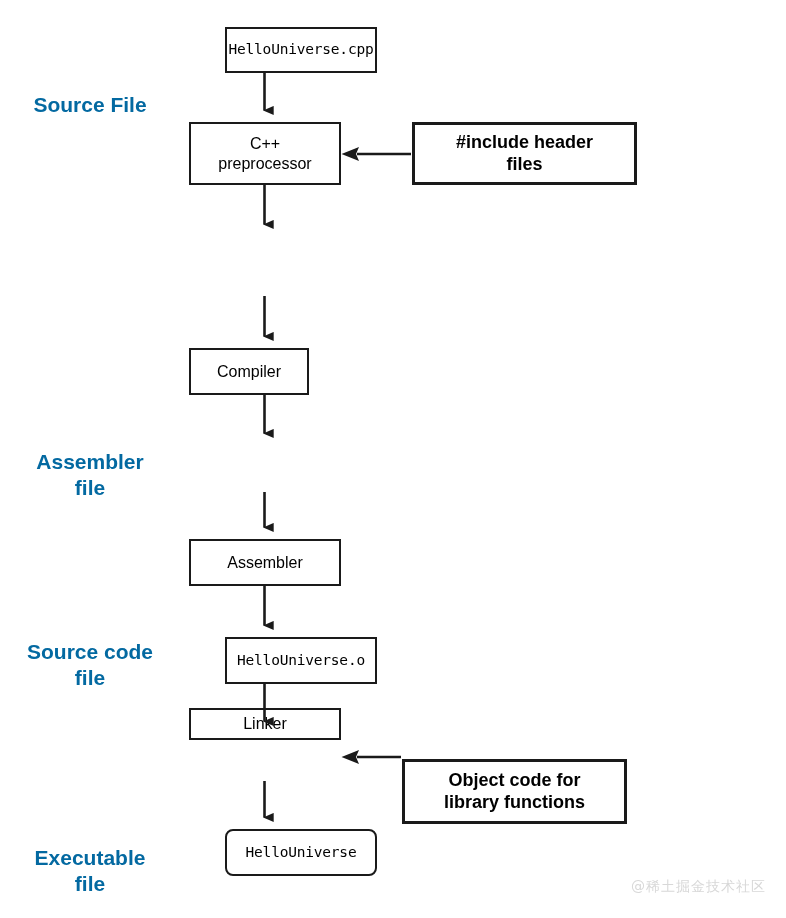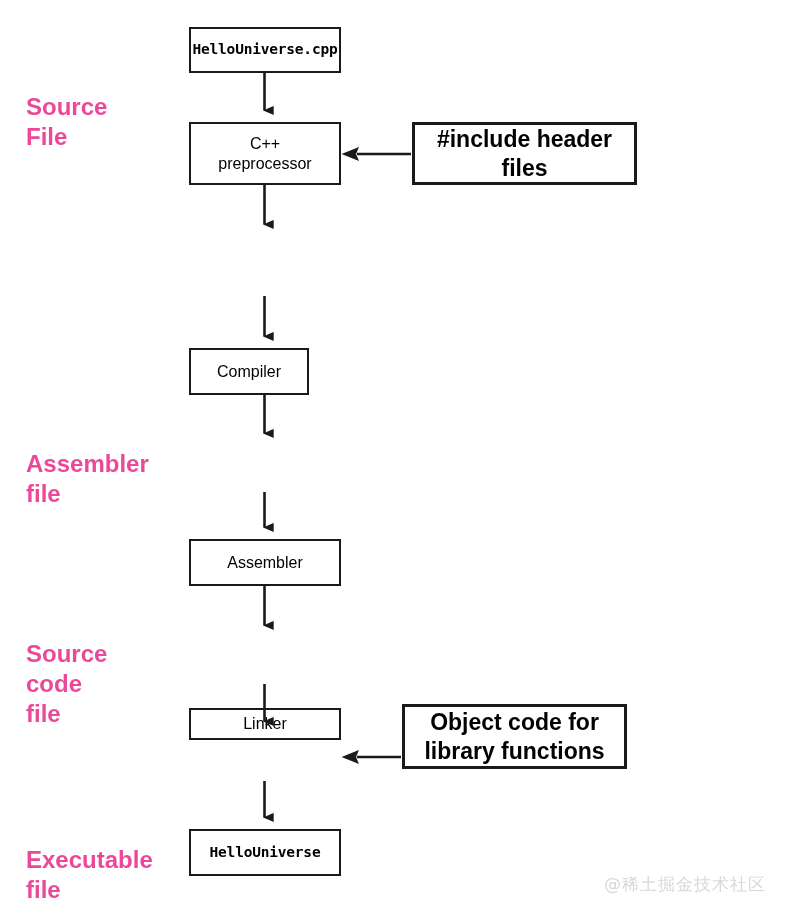--- a/index.html
+++ b/index.html
@@ -26,59 +26,60 @@
     display: flex;
     align-items: center;
     justify-content: center;
     text-align: center;
     color: #000000;
     line-height: 1.22;
   }
   .node.mono {
     font-family: "DejaVu Sans Mono", "Liberation Mono", monospace;
     font-size: 14.5px;
-    font-weight: 700;
+    font-weight: 400;
     letter-spacing: -0.2px;
+    margin-left: 36px;
   }
   .node.plain {
     font-family: "Liberation Sans", sans-serif;
     font-size: 16px;
     font-weight: 400;
   }
   .node.strong {
     font-family: "Liberation Sans", sans-serif;
-    font-size: 23px;
+    font-size: 18px;
     font-weight: 700;
     border-width: 3px;
   }
 
   
   .stage-label {
     position: absolute;
     font-family: "Liberation Sans", sans-serif;
-    font-size: 24px;
+    font-size: 21px;
     font-weight: 700;
-    color: #ec4899;
-    text-align: left;
+    color: #0369a1;
+    text-align: center;
     line-height: 1.25;
     white-space: pre-line;
   }
 
   
   .connector {
     position: absolute;
     pointer-events: none;
   }
   .connector svg { display: block; overflow: visible; }
 
   
   .watermark {
     position: absolute;
     font-family: "DejaVu Sans", sans-serif;
-    font-size: 17px;
+    font-size: 14px;
     color: #d8d8d8;
     letter-spacing: 1px;
     white-space: nowrap;
   }
 </style>
 </head>
 <body>
 
 <div id="canvas">
 
@@ -100,27 +101,28 @@
 
   <div class="node strong" style="left:412px; top:122px; width:225px; height:63px; white-space:pre-line;">#include header
 files</div>
 
 
   <div class="node plain" style="left:189px; top:348px; width:120px; height:47px;">Compiler</div>
 
 
   <div class="node plain" style="left:189px; top:539px; width:152px; height:47px;">Assembler</div>
 
+  <div class="node mono" style="left:189px; top:637px; width:152px; height:47px;">HelloUniverse.o</div>
 
   <div class="node plain" style="left:189px; top:708px; width:152px; height:32px;">Linker</div>
 
-  <div class="node strong" style="left:402px; top:704px; width:225px; height:65px; white-space:pre-line;">Object code for
+  <div class="node strong" style="left:402px; top:759px; width:225px; height:65px; white-space:pre-line;">Object code for
 library functions</div>
 
-  <div class="node mono" style="left:189px; top:829px; width:152px; height:47px;">HelloUniverse</div>
+  <div class="node mono" style="left:189px; top:829px; width:152px; height:47px;border-radius:8px;">HelloUniverse</div>
 
   <div class="connector" style="left:0; top:0; width:786px; height:918px;">
     <svg width="786" height="918" viewBox="0 0 786 918">
       <defs>
         <marker id="arrowDown" markerWidth="14" markerHeight="14" refX="5" refY="9.2" orient="auto" markerUnits="userSpaceOnUse">
           <path d="M0.4,0 L9.6,0 L5,10.5 Z" fill="#1a1a1a"></path>
         </marker>
       </defs>
 
       <g>

